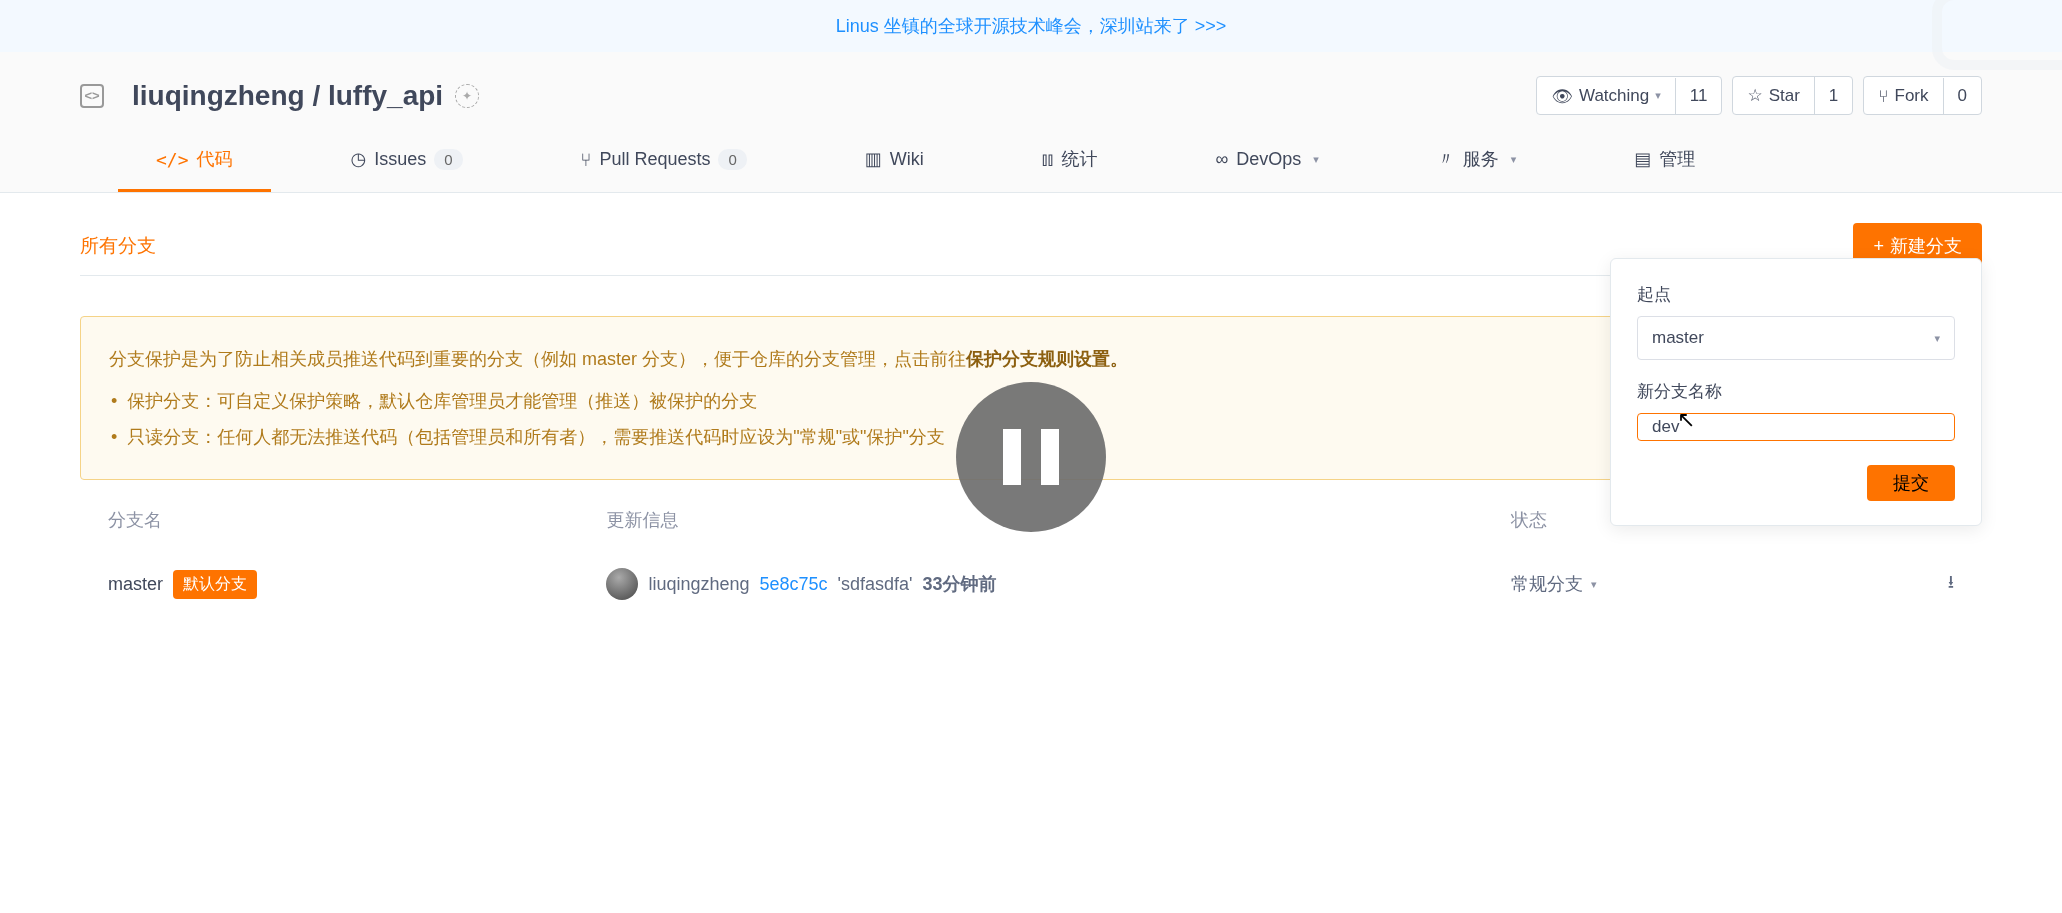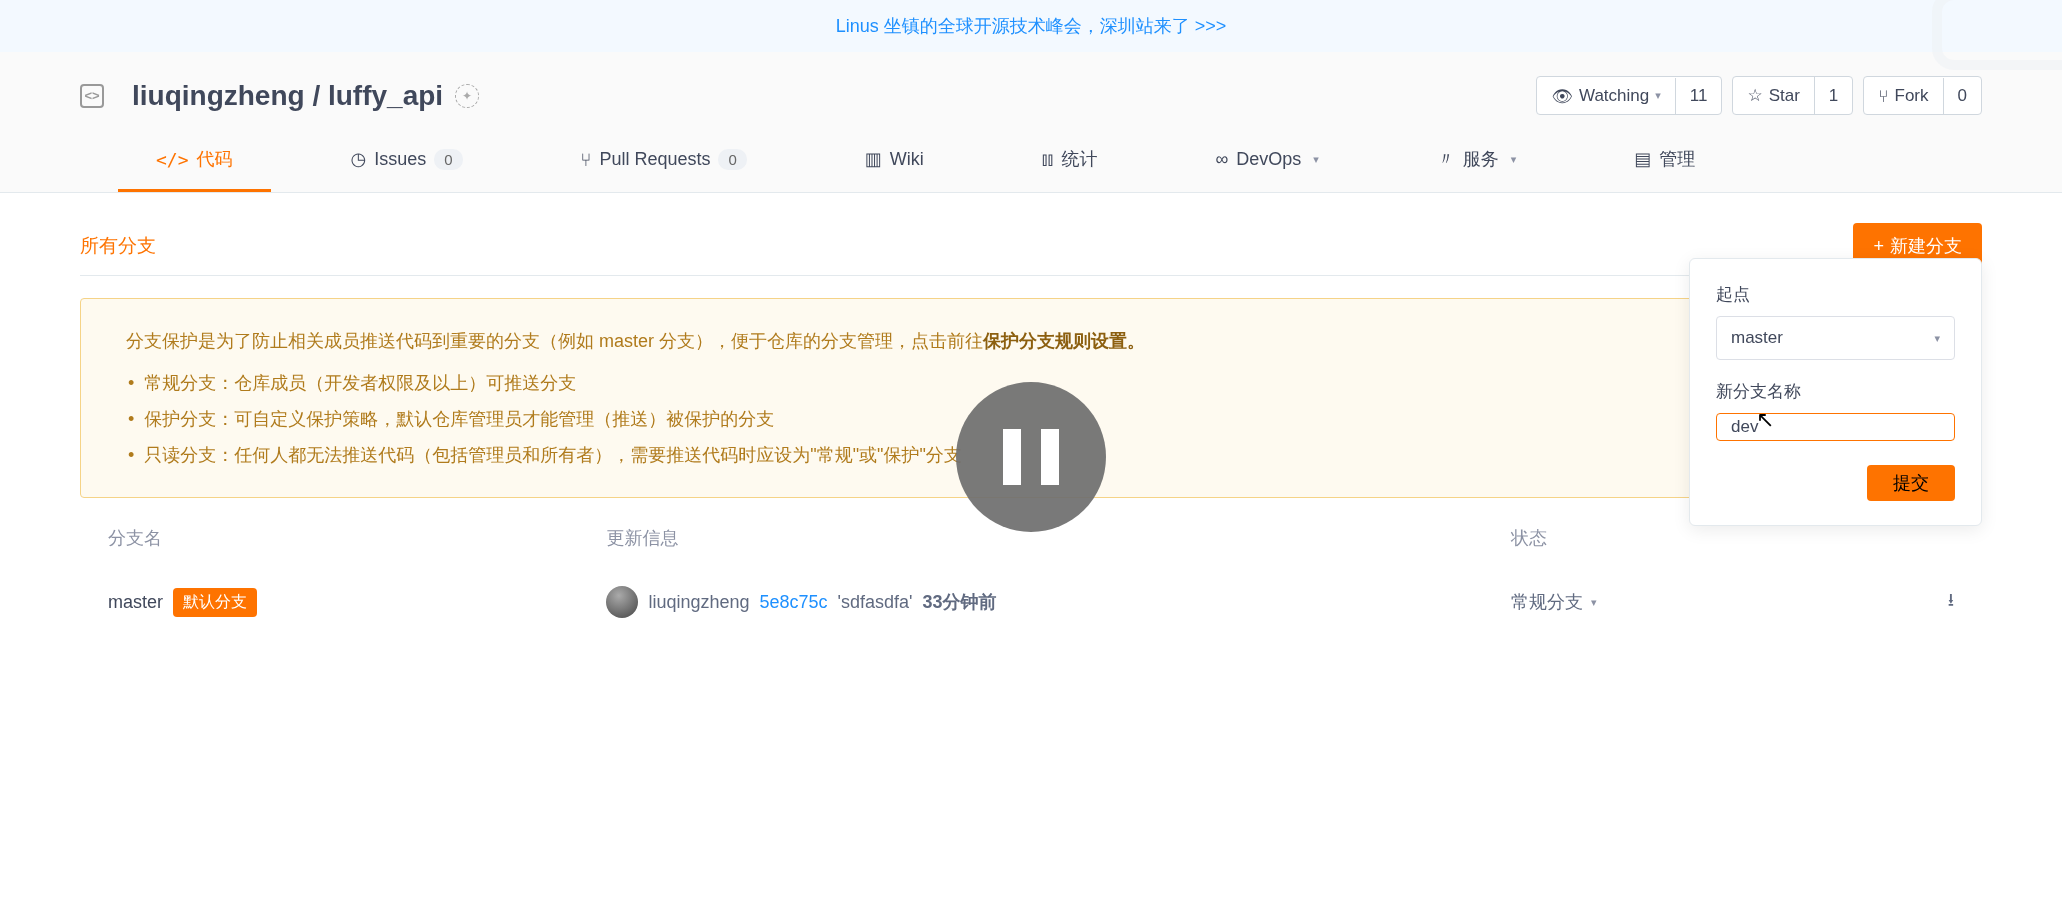--- a/index.html
+++ b/index.html
@@ -19,21 +19,21 @@
     .tabs { display: flex; gap: 0; }
     .tab { padding: 18px 38px; display: flex; align-items: center; gap: 8px; color: #40485b; font-size: 18px; cursor: pointer; border-bottom: 3px solid transparent; margin-left: 42px; }
     .tab:first-child { margin-left: 38px; }
     .tab.active { color: #fe7300; border-bottom-color: #fe7300; font-weight: 500; }
     .tab .count-badge { background: #eef1f5; border-radius: 10px; padding: 2px 10px; font-size: 15px; color: #666; }
     .tab .dd { margin-left: 4px; font-size: 11px; }
     .main { padding: 30px 80px; position: relative; }
     .section-head { display: flex; justify-content: space-between; align-items: center; padding-bottom: 6px; border-bottom: 1px solid #e3e9ed; }
     .section-head .title { color: #fe7300; font-size: 19px; font-weight: 500; }
     .new-branch-btn { background: #fe7300; color: #fff; border: none; padding: 11px 20px; border-radius: 4px; font-size: 18px; cursor: pointer; display: flex; align-items: center; gap: 6px; }
-    .notice { margin-top: 22px; background: #fefaf0; border: 1px solid #f5d387; border-radius: 4px; padding: 24px 45px; color: #b07b1c; line-height: 2; font-size: 18px; }
+    .notice { margin-top: 40px; background: #fefaf0; border: 1px solid #f5d387; border-radius: 4px; padding: 24px 28px; color: #b07b1c; line-height: 2; font-size: 18px; }
     .notice .first { margin-bottom: 6px; }
     .notice .bold { color: #8c5f0f; font-weight: 600; }
     .notice ul { list-style: none; }
     .notice ul li::before { content: "•"; margin: 0 10px 0 2px; }
     .table-head { display: flex; padding: 28px 28px 24px; color: #8c92a4; font-size: 18px; }
     .col1 { flex: 0 0 27%; }
     .col2 { flex: 1; }
     .col3 { flex: 0 0 16%; }
     .col4 { flex: 0 0 8%; text-align: right; }
     .table-row { display: flex; align-items: center; padding: 12px 28px; }
@@ -41,21 +41,21 @@
     .branch-name .bname { color: #40485b; font-size: 18px; }
     .branch-name .badge { background: #fe7300; color: #fff; padding: 4px 10px; border-radius: 4px; font-size: 16px; }
     .update { display: flex; align-items: center; gap: 10px; font-size: 18px; }
     .avatar { width: 32px; height: 32px; border-radius: 50%; background: radial-gradient(circle at 40% 30%, #aaa, #444); }
     .update .author { color: #606a80; }
     .update .hash { color: #1e90ff; }
     .update .msg { color: #606a80; }
     .update .time { color: #606a80; font-weight: bold; }
     .status-sel { display: flex; align-items: center; gap: 8px; color: #606a80; cursor: pointer; }
     .download-icon { color: #606a80; font-size: 18px; cursor: pointer; }
-    .popover { position: absolute; top: 65px; right: 80px; width: 293px; background: #fff; border: 1px solid #e3e9ed; border-radius: 6px; box-shadow: 0 4px 18px rgba(0,0,0,0.08); padding: 24px 26px; z-index: 100; }
+    .popover { position: absolute; top: 65px; right: 80px; width: 372px; background: #fff; border: 1px solid #e3e9ed; border-radius: 6px; box-shadow: 0 4px 18px rgba(0,0,0,0.08); padding: 24px 26px; z-index: 100; }
     .popover label { display: block; color: #40485b; font-size: 17px; margin-bottom: 10px; }
     .popover .select { border: 1px solid #dcdfe6; border-radius: 4px; padding: 11px 14px; display: flex; justify-content: space-between; align-items: center; color: #40485b; margin-bottom: 20px; cursor: pointer; font-size: 17px; }
     .popover input { width: 100%; border: 1px solid #fe7300; border-radius: 4px; padding: 3px 14px; font-size: 17px; color: #40485b; outline: none; margin-bottom: 24px; }
     .popover .submit { background: #fe7300; color: #000000; border: none; padding: 6px 26px; border-radius: 4px; font-size: 18px; float: right; cursor: pointer; }
     .pause-overlay { position: fixed; top: 50%; left: 50%; transform: translate(-50%,-50%); width: 150px; height: 150px; border-radius: 50%; background: rgba(110,110,110,0.92); display: flex; align-items: center; justify-content: center; gap: 20px; z-index: 200; }
     .pause-overlay .bar { width: 18px; height: 56px; background: #fff; }
     .cursor-arrow { position: absolute; top: 148px; left: 66px; font-size: 22px; color: #000; z-index: 300; pointer-events: none; }
     .caret { font-size: 11px; color: #8c92a4; }
     .watermark { position: fixed; top: -10px; right: -30px; width: 160px; height: 80px; border: 10px solid #eef1f5; border-radius: 22px; opacity: 0.6; z-index: 0; }
     .ico { font-family: monospace; }
@@ -148,21 +148,20 @@
       <span>+</span>
       <span>新建分支</span>
     </button>
   </div>
 
   <div class="notice">
     <div class="first">
       <span>分支保护是为了防止相关成员推送代码到重要的分支（例如 master 分支），便于仓库的分支管理，点击前往</span><span class="bold">保护分支规则设置。</span>
     </div>
     <ul>
-      <li>常规分支：仓库成员（开发者权限及以上）可推送分支</li>
       <li>保护分支：可自定义保护策略，默认仓库管理员才能管理（推送）被保护的分支</li>
       <li>只读分支：任何人都无法推送代码（包括管理员和所有者），需要推送代码时应设为"常规"或"保护"分支</li>
     </ul>
   </div>
 
   <div class="table-head">
     <div class="col1">分支名</div>
     <div class="col2">更新信息</div>
     <div class="col3">状态</div>
     <div class="col4"></div>

